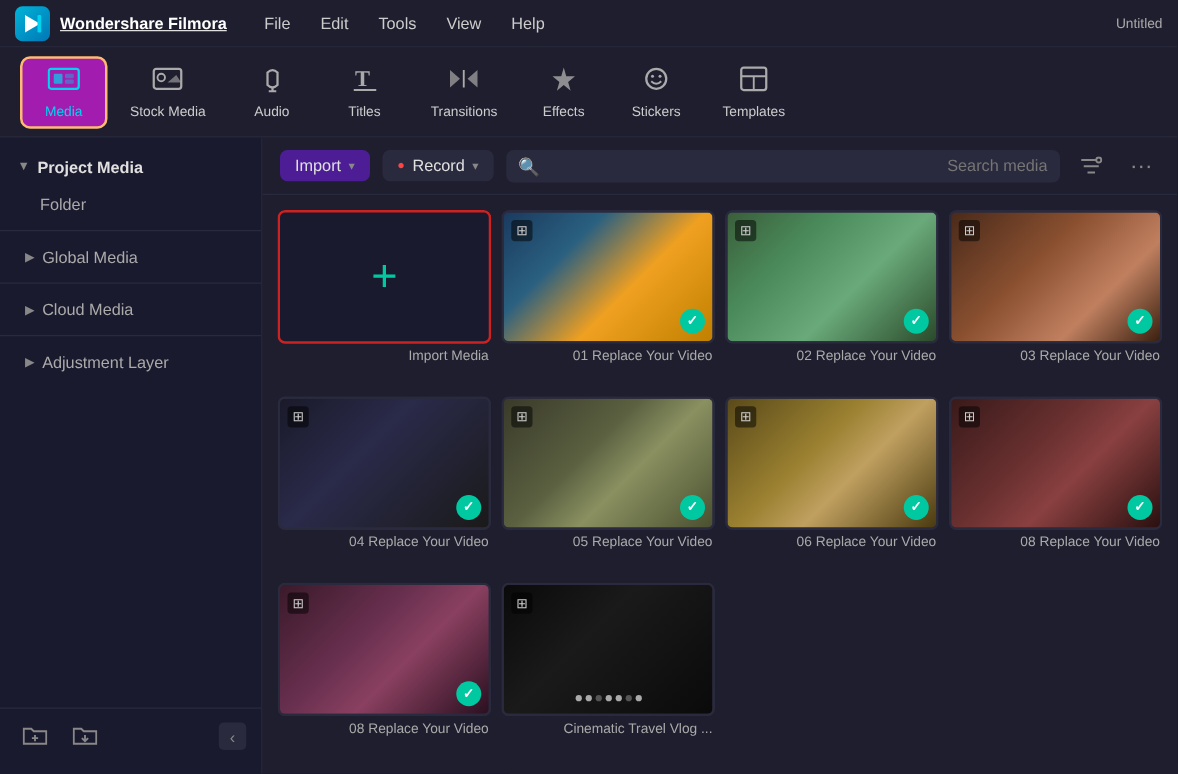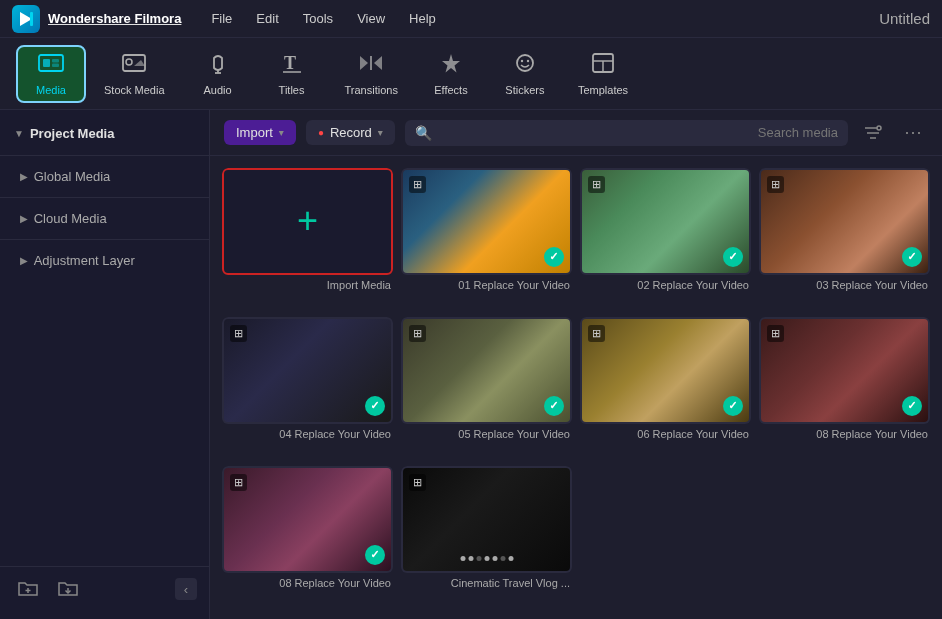--- a/index.html
+++ b/index.html
@@ -53,21 +53,21 @@
       flex: 1;
     }
     .menu-item {
       padding: 4px 10px;
       font-size: 13px;
       color: #cccccc;
       cursor: pointer;
       border-radius: 4px;
     }
     .window-title {
-      font-size: 15px;
+      font-size: 11px;
       color: #aaaaaa;
       margin-left: auto;
     }
 
     
     .toolbar {
       background: #1e1e2e;
       display: flex;
       align-items: center;
       padding: 6px 16px;
@@ -81,22 +81,22 @@
       align-items: center;
       justify-content: center;
       gap: 4px;
       padding: 6px 14px;
       border-radius: 8px;
       cursor: pointer;
       min-width: 70px;
       height: 58px;
     }
     .toolbar-btn.active {
-      background: #14532d;
-      border: 2px solid #7dd3fc;
+      background: #a21caf;
+      border: 2px solid #fdba74;
     }
     .toolbar-btn .icon {
       font-size: 22px;
       color: #00c8e0;
     }
     .toolbar-btn.active .icon { color: #00d4f0; }
     .toolbar-btn .label {
       font-size: 11px;
       color: #cccccc;
     }
@@ -457,20 +457,21 @@
   </div>
 </div>
 
 <div class="main">
 
   <div class="sidebar">
     <div class="sidebar-section-header">
       <span class="sidebar-arrow">▼</span>
       <span>Project Media</span>
     </div>
+    <div class="sidebar-item">Folder</div>
     <div class="sidebar-divider"></div>
     <div class="sidebar-sub-item">
       <span class="sidebar-arrow">▶</span>
       <span>Global Media</span>
     </div>
     <div class="sidebar-divider"></div>
     <div class="sidebar-sub-item">
       <span class="sidebar-arrow">▶</span>
       <span>Cloud Media</span>
     </div>

